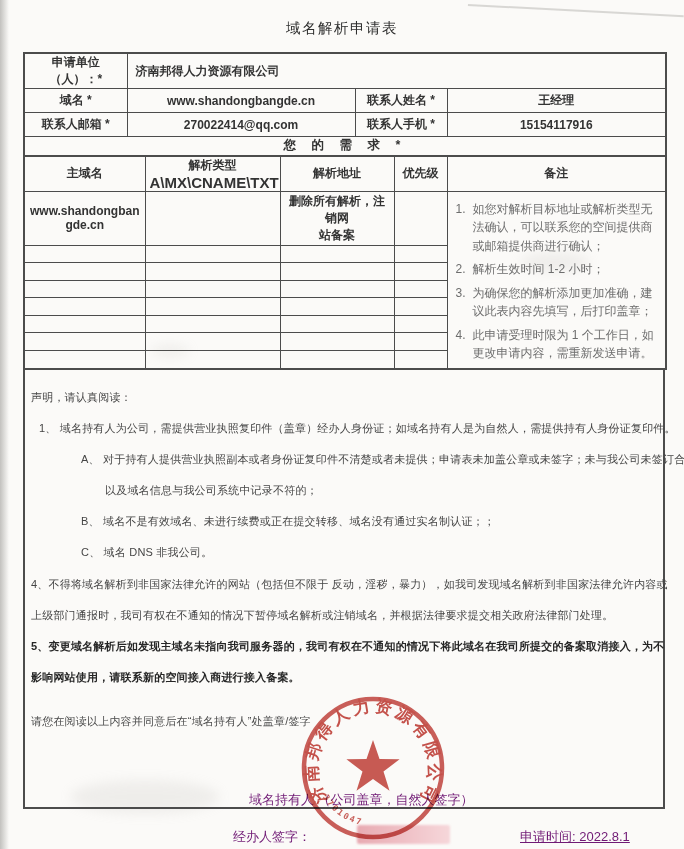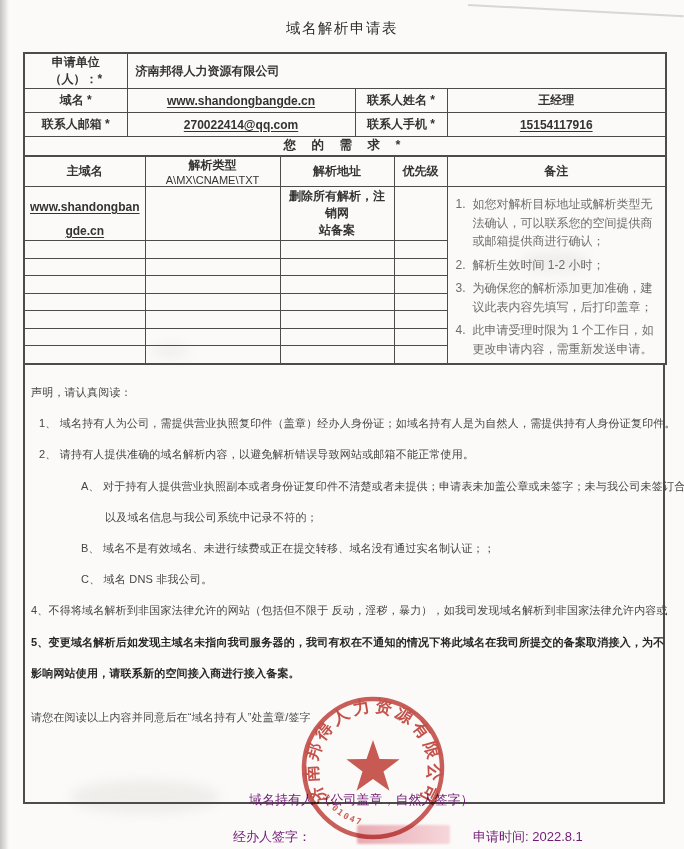--- a/index.html
+++ b/index.html
@@ -24,45 +24,45 @@
     font-size:14.5px;font-weight:normal;letter-spacing:1.5px;color:#2e2e2e;}
 
   .sheet{position:absolute;left:23px;top:52px;width:642px;}
   table{border-collapse:collapse;table-layout:fixed;width:642px;}
   table,td,th{border:1.4px solid #4c4c4c;}
   table{border-width:2px;}
   td{padding:0 4px;vertical-align:middle;text-align:center;
      font-size:12px;font-weight:bold;color:#333;}
   .t1 .lbl{font-size:12px;margin-top:20px;}
   .t1 .val-left{text-align:left;padding-left:8px;}
-  .u{text-decoration:underline;text-underline-offset:2px;margin-top:10px;}
+  .u{text-underline-offset:2px;}
   .needs-cell{letter-spacing:6px;font-size:12.5px;border-radius:9px;}
   .t2 td{font-size:12px;}
-  .hdr2 .sub{font-weight:400;font-size:11px;letter-spacing:0;}
+  .hdr2 .sub{font-weight:700;font-size:15px;letter-spacing:0;}
   .remark-cell{vertical-align:top;text-align:left;font-weight:normal;
     padding:8px 5px 0 8px;color:#6d6d6d;font-size:11px;}
   .remark-item{display:flex;margin-bottom:5px;line-height:18.5px;}
   .remark-item .n{width:17px;flex:none;}
   .remark-item .t{flex:1;}
   .empty-row td{height:15.8px;}
 
   .decl{box-sizing:border-box;width:642px;height:439px;border:2px solid #4c4c4c;
     border-top:none;padding:12px 6px 16px 6px;}
   .dline{height:31.2px;line-height:31.2px;white-space:nowrap;
     font-size:11px;color:#454545;letter-spacing:.2px;}
   .dline.i1{padding-left:8px;}
   .dline.i2{padding-left:50px;}
   .dline.i3{padding-left:74px;}
   .dline.b{font-weight:bold;color:#262626;}
   .dline.last{margin-top:13px;color:#4a4a4a;}
 
   .footer-line{position:absolute;font-size:13px;color:#701a75;white-space:nowrap;}
   .holder-line{left:249px;top:791px;}
   .executor-label{left:233px;top:828px;}
-  .apply-time{left:473px;top:828px;}
+  .apply-time{left:520px;top:828px;text-decoration:underline;}
   .redaction{position:absolute;left:357px;top:825px;width:93px;height:19px;
     background:linear-gradient(90deg,#e8abb2,#f2c9ce 70%,#f6d7da);filter:blur(1.2px);
     border-radius:2px;}
 
   .seal{position:absolute;left:297px;top:693px;width:152px;height:152px;
     mix-blend-mode:multiply;opacity:.88;}
 </style>
 </head>
 <body>
 
@@ -196,26 +196,26 @@
           <td></td>
           <td></td>
           <td></td>
         </tr>
   </tbody>
     </table>
 
   <div class="decl">
     <div class="dline">声明，请认真阅读：</div>
     <div class="dline i1">1、 域名持有人为公司，需提供营业执照复印件（盖章）经办人身份证；如域名持有人是为自然人，需提供持有人身份证复印件。</div>
-    <div class="dline i1">2、 请持有人提供准确的域名解析内容，以避免解析错误导致网站或邮箱不能正常使用。</div>
     <div class="dline i2">A、 对于持有人提供营业执照副本或者身份证复印件不清楚或者未提供；申请表未加盖公章或未签字；未与我公司未签订合同</div>
     <div class="dline i3">以及域名信息与我公司系统中记录不符的；</div>
     <div class="dline i2">B、 域名不是有效域名、未进行续费或正在提交转移、域名没有通过实名制认证；；</div>
     <div class="dline i2">C、 域名 DNS 非我公司。</div>
     <div class="dline">4、不得将域名解析到非国家法律允许的网站（包括但不限于 反动，淫秽，暴力），如我司发现域名解析到非国家法律允许内容或</div>
+    <div class="dline">上级部门通报时，我司有权在不通知的情况下暂停域名解析或注销域名，并根据法律要求提交相关政府法律部门处理。</div>
     <div class="dline b">5、变更域名解析后如发现主域名未指向我司服务器的，我司有权在不通知的情况下将此域名在我司所提交的备案取消接入，为不</div>
     <div class="dline b">影响网站使用，请联系新的空间接入商进行接入备案。</div>
     <div class="dline last">请您在阅读以上内容并同意后在“域名持有人”处盖章/签字</div>
   </div>
 </div>
 
 <div class="footer-line holder-line">域名持有人 （公司盖章，自然人签字）</div>
 <div class="footer-line executor-label">经办人签字：</div>
 <div class="redaction"></div>
 <div class="footer-line apply-time">申请时间: 2022.8.1</div>

